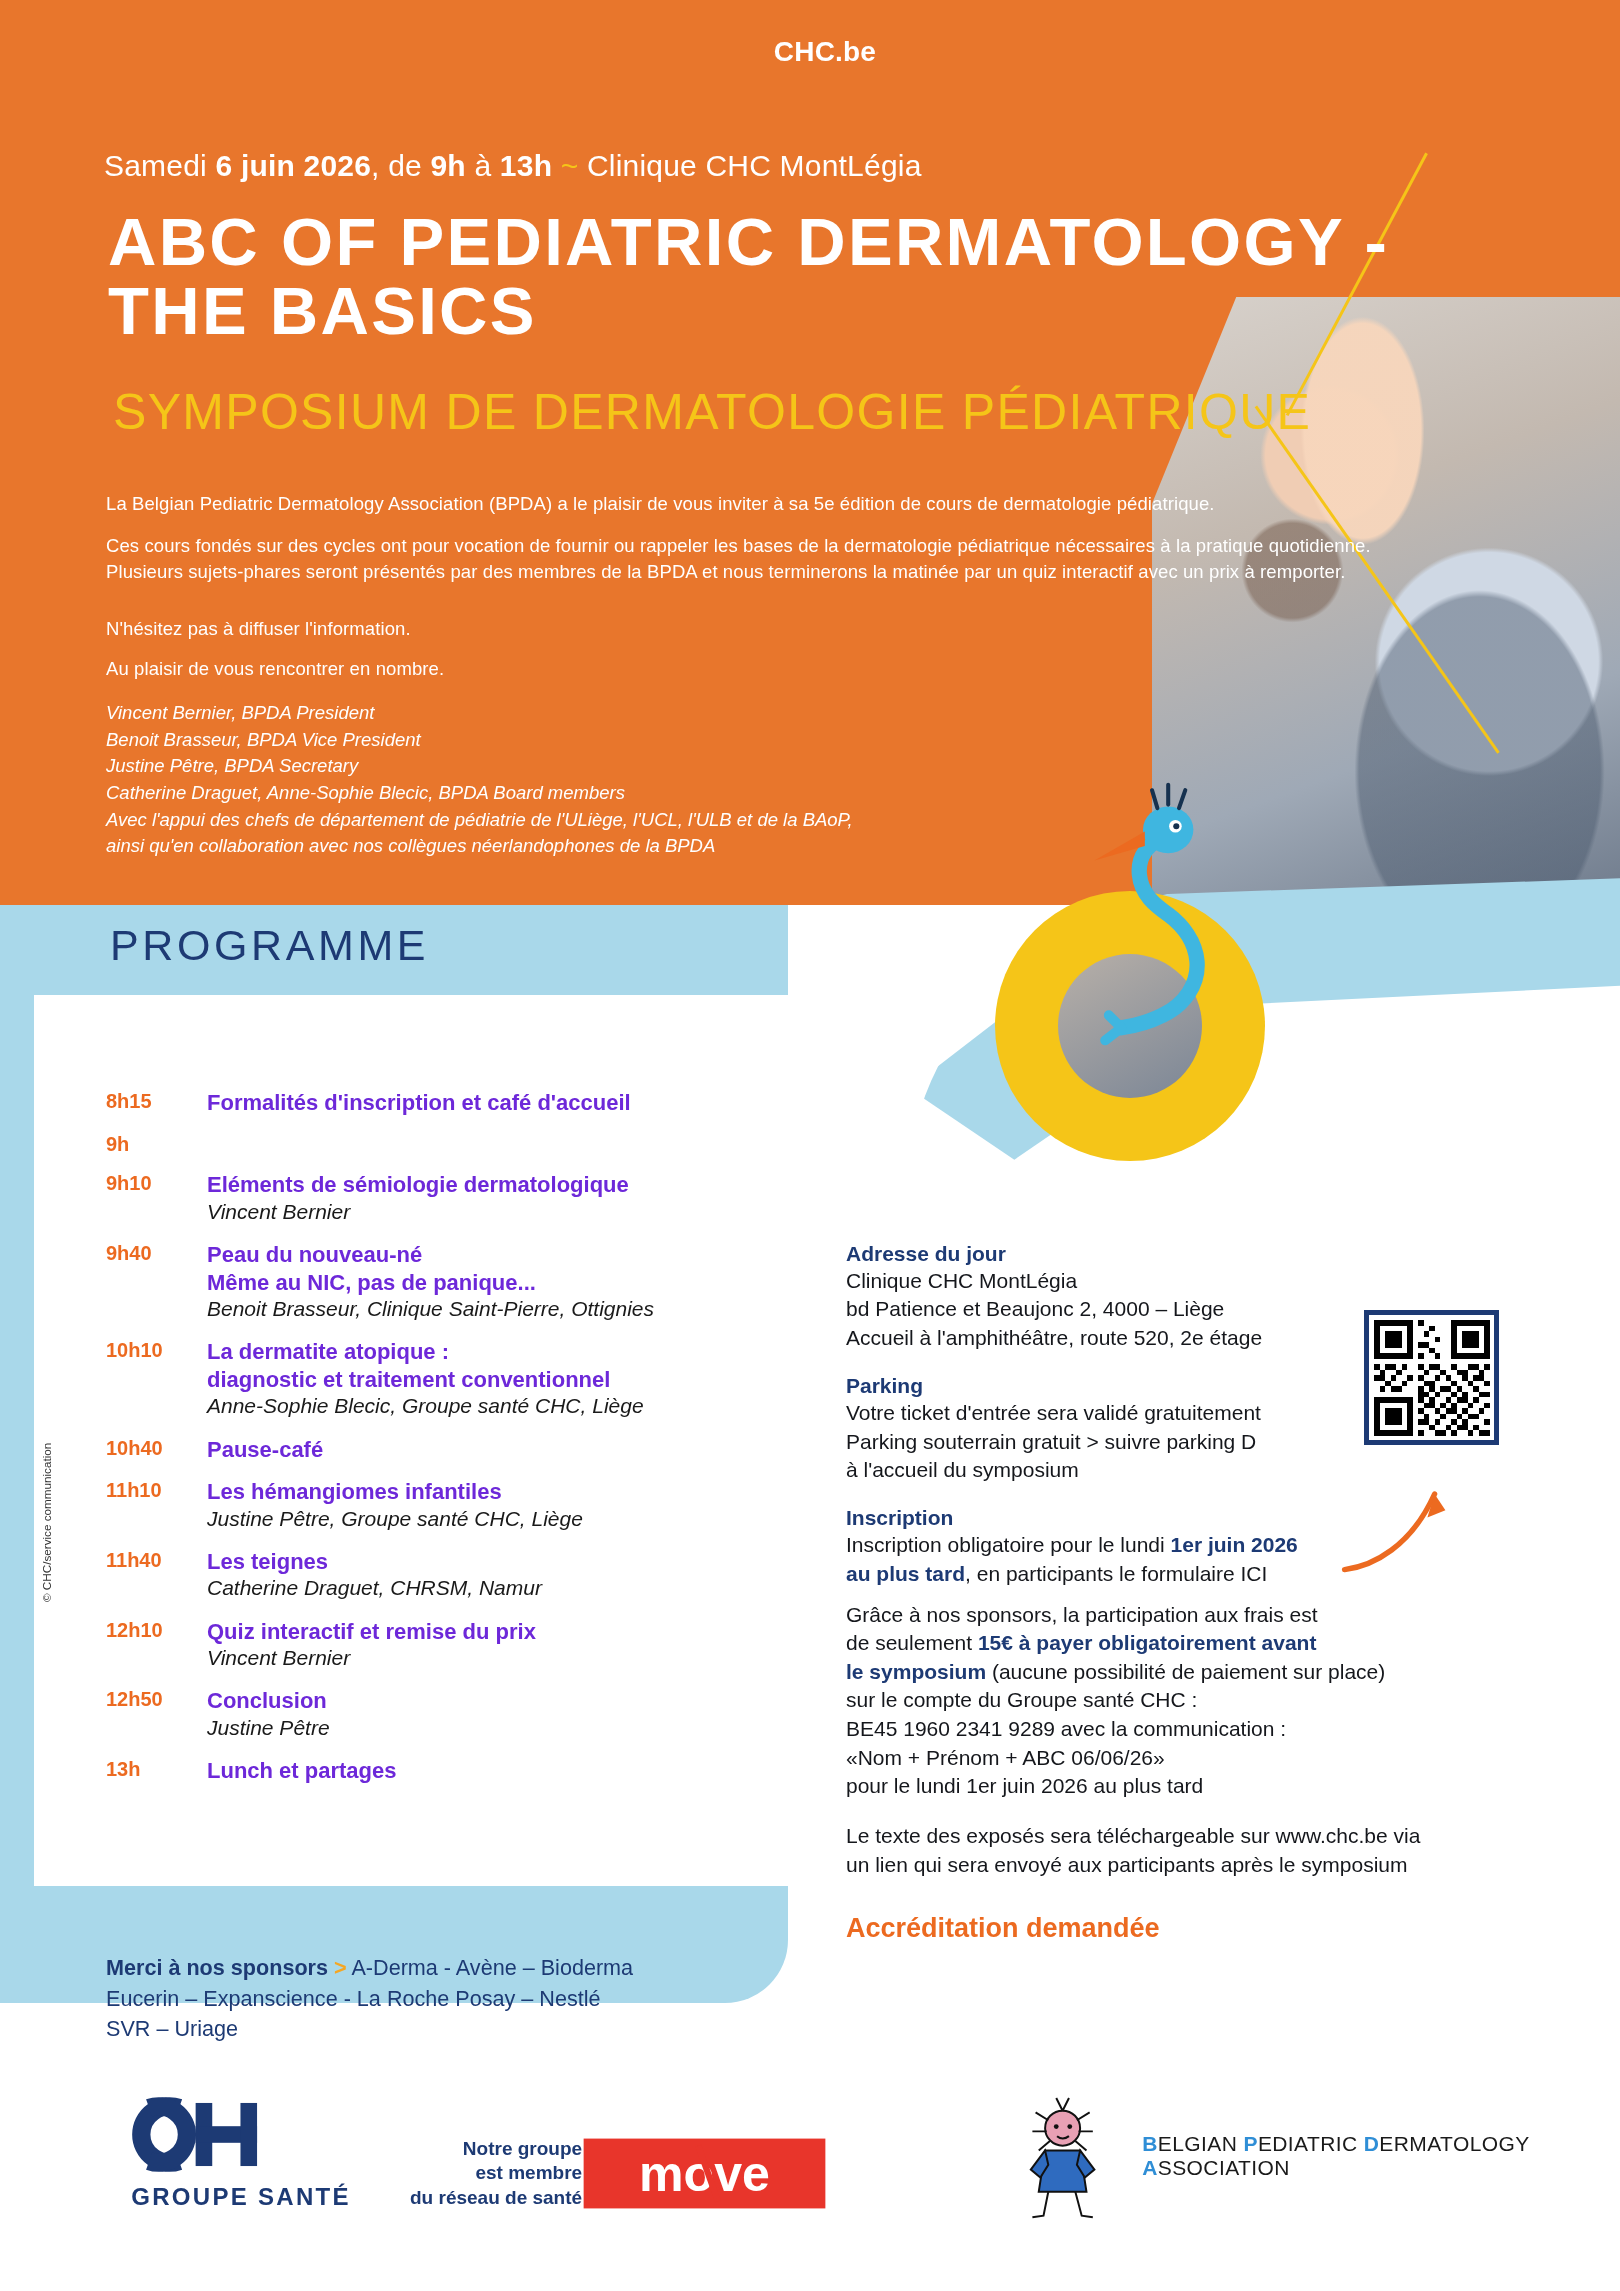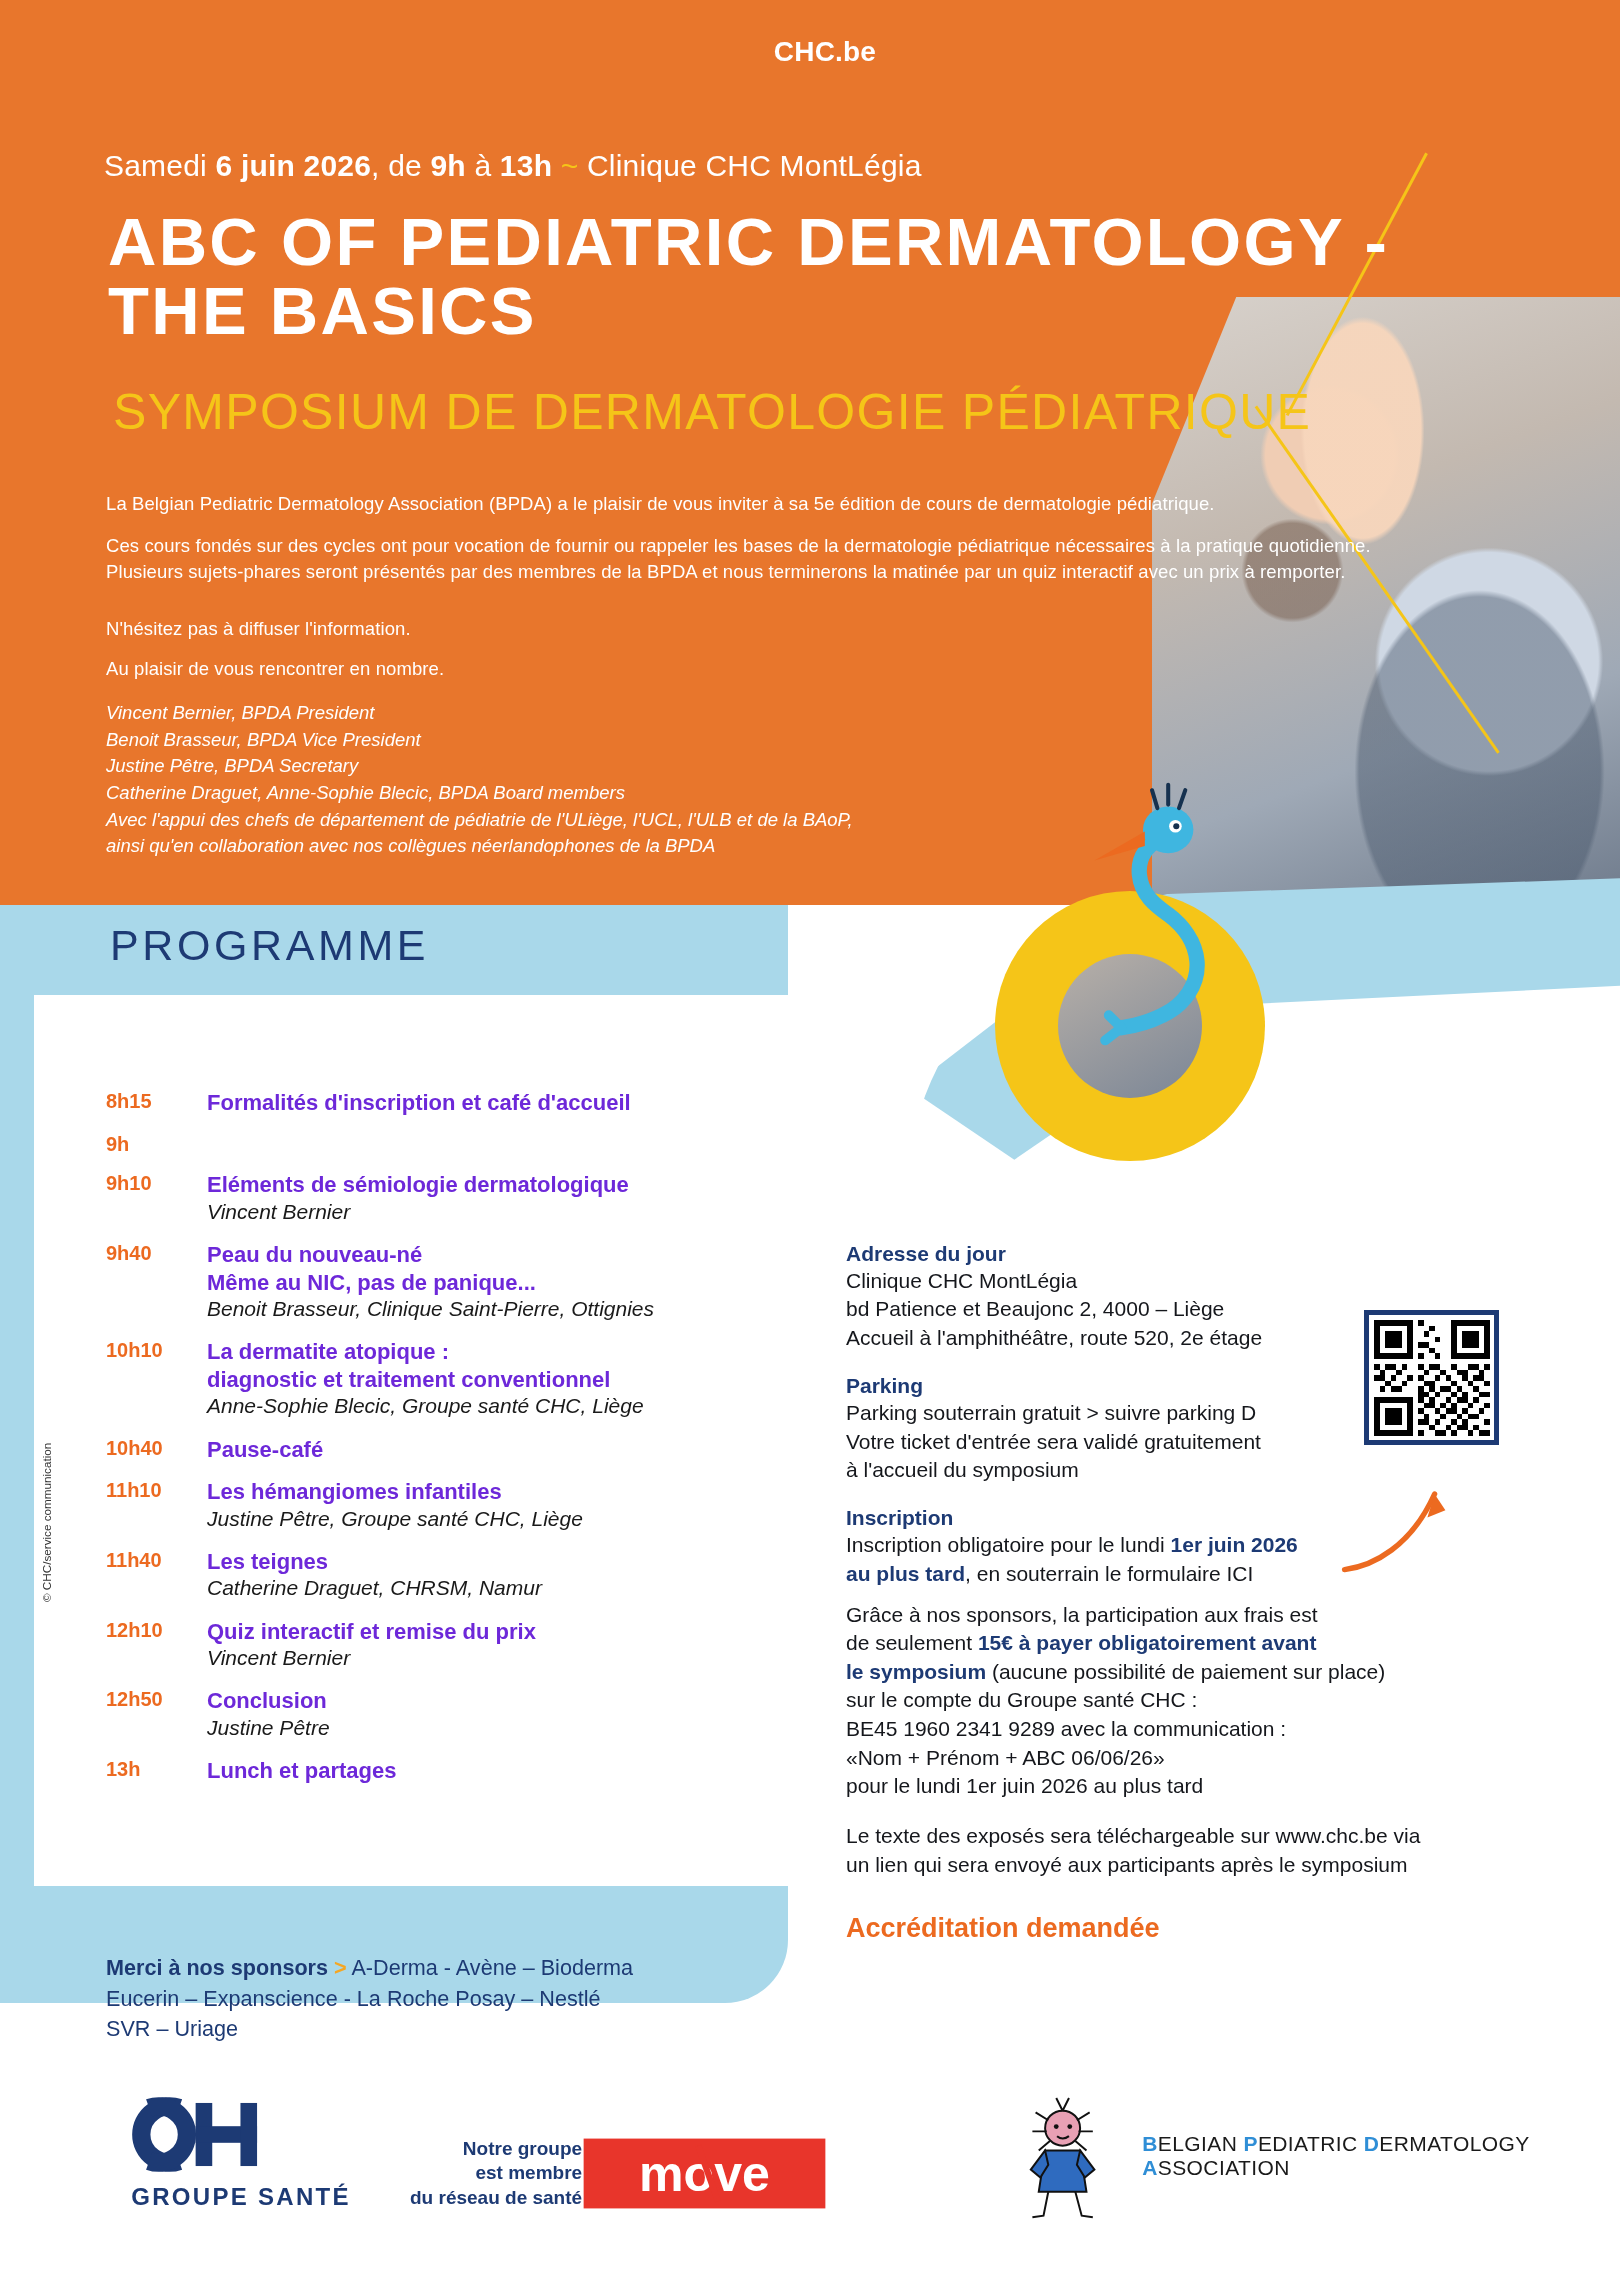--- a/index.html
+++ b/index.html
@@ -323,28 +323,28 @@
 <div id="vcredit">© CHC/service communication</div>
 
 <div id="info">
   <div class="info-h">Adresse du jour</div>
   <div class="info-p">Clinique CHC MontLégia</div>
   <div class="info-p">bd Patience et Beaujonc 2, 4000 – Liège</div>
   <div class="info-p">Accueil à l'amphithéâtre, route 520, 2e étage</div>
 
   <div class="info-gap"></div>
   <div class="info-h">Parking</div>
+  <div class="info-p">Votre ticket d'entrée sera validé gratuitement</div>
   <div class="info-p">Parking souterrain gratuit &gt; suivre parking D</div>
-  <div class="info-p">Votre ticket d'entrée sera validé gratuitement</div>
   <div class="info-p">à l'accueil du symposium</div>
 
   <div class="info-gap"></div>
   <div class="info-h">Inscription</div>
   <div class="info-p"><span>Inscription obligatoire pour le lundi </span><span class="bl">1er juin 2026</span></div>
-  <div class="info-p"><span class="bl">au plus tard</span><span>, en souterrain le formulaire ICI</span></div>
+  <div class="info-p"><span class="bl">au plus tard</span><span>, en participants le formulaire ICI</span></div>
 
   <div class="info-gap-sm"></div>
   <div class="info-p">Grâce à nos sponsors, la participation aux frais est</div>
   <div class="info-p"><span>de seulement </span><span class="bl">15€ à payer obligatoirement avant</span></div>
   <div class="info-p"><span class="bl">le symposium</span><span> (aucune possibilité de paiement sur place)</span></div>
   <div class="info-p">sur le compte du Groupe santé CHC :</div>
   <div class="info-p">BE45 1960 2341 9289 avec la communication :</div>
   <div class="info-p">«Nom + Prénom + ABC 06/06/26»</div>
   <div class="info-p">pour le lundi 1er juin 2026 au plus tard</div>
 

